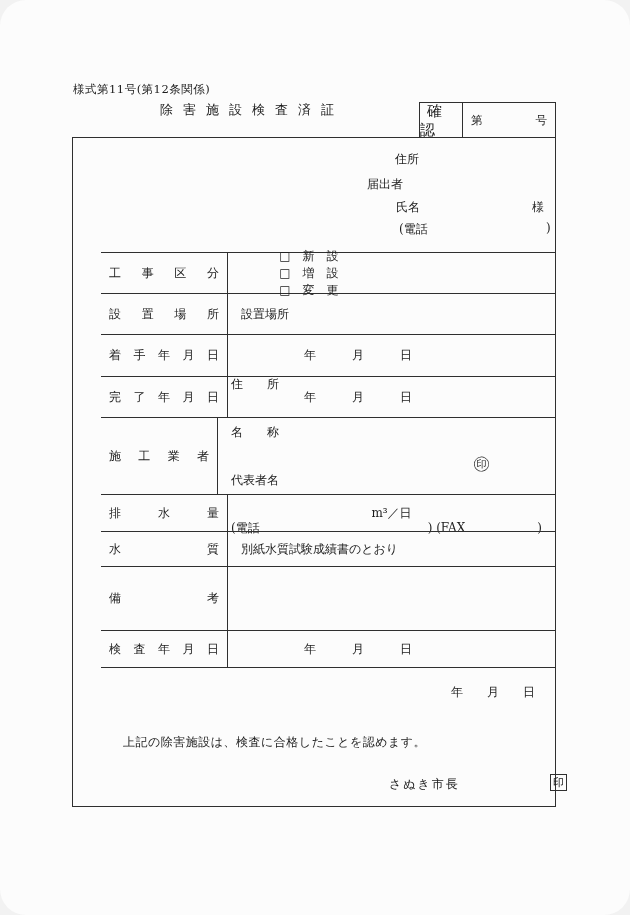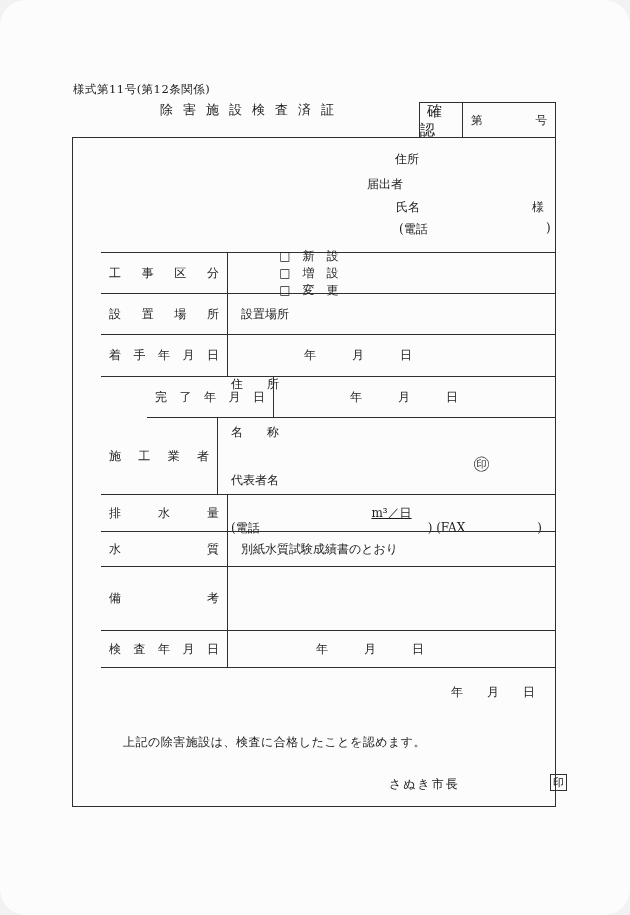--- a/index.html
+++ b/index.html
@@ -56,29 +56,29 @@
   }
   .td{
     flex:1;display:flex;flex-direction:column;justify-content:center;
     box-sizing:border-box;padding:0 13px;position:relative;
   }
   .td-inner{display:block;width:100%;white-space:pre;}
   .r-notifier{height:115px;}
   .r-construction{height:41px;}
   .r-location{height:41px;}
   .r-start{height:42px;}
-  .r-end{height:41px;margin-left:46px;}
+  .r-end{height:41px;}
   .r-contractor{height:77px;}
   .r-drainage{height:37px;}
   .r-quality{height:35px;}
   .r-remarks{height:64px;}
-  .r-inspection{height:37px;gap:12px;}
+  .r-inspection{height:37px;}
   .r-footer{height:138px;display:block;}
   .date-pad{padding-left:63px;}
-  .center{text-align:center;text-decoration:underline;}
+  .center{text-align:center;}
   .opt{white-space:pre;margin-right:24px;}
   .contractor-lines{padding:5px 0;line-height:16px;}
   .contractor-seal{position:absolute;left:255px;top:34px;font-size:17px;color:#2a2a2a;}
   .footer-date{text-align:right;padding:16px 20px 0 0;white-space:pre;}
   .footer-statement{position:absolute;left:22px;top:66px;letter-spacing:0.5px;white-space:pre;}
   .footer-signer{position:absolute;left:288px;top:108px;letter-spacing:2px;}
   .footer-seal{
     position:absolute;left:449px;top:106px;
     border:1px solid #2f2f2f;padding:1px 2px;font-size:11px;line-height:13px;
   }

